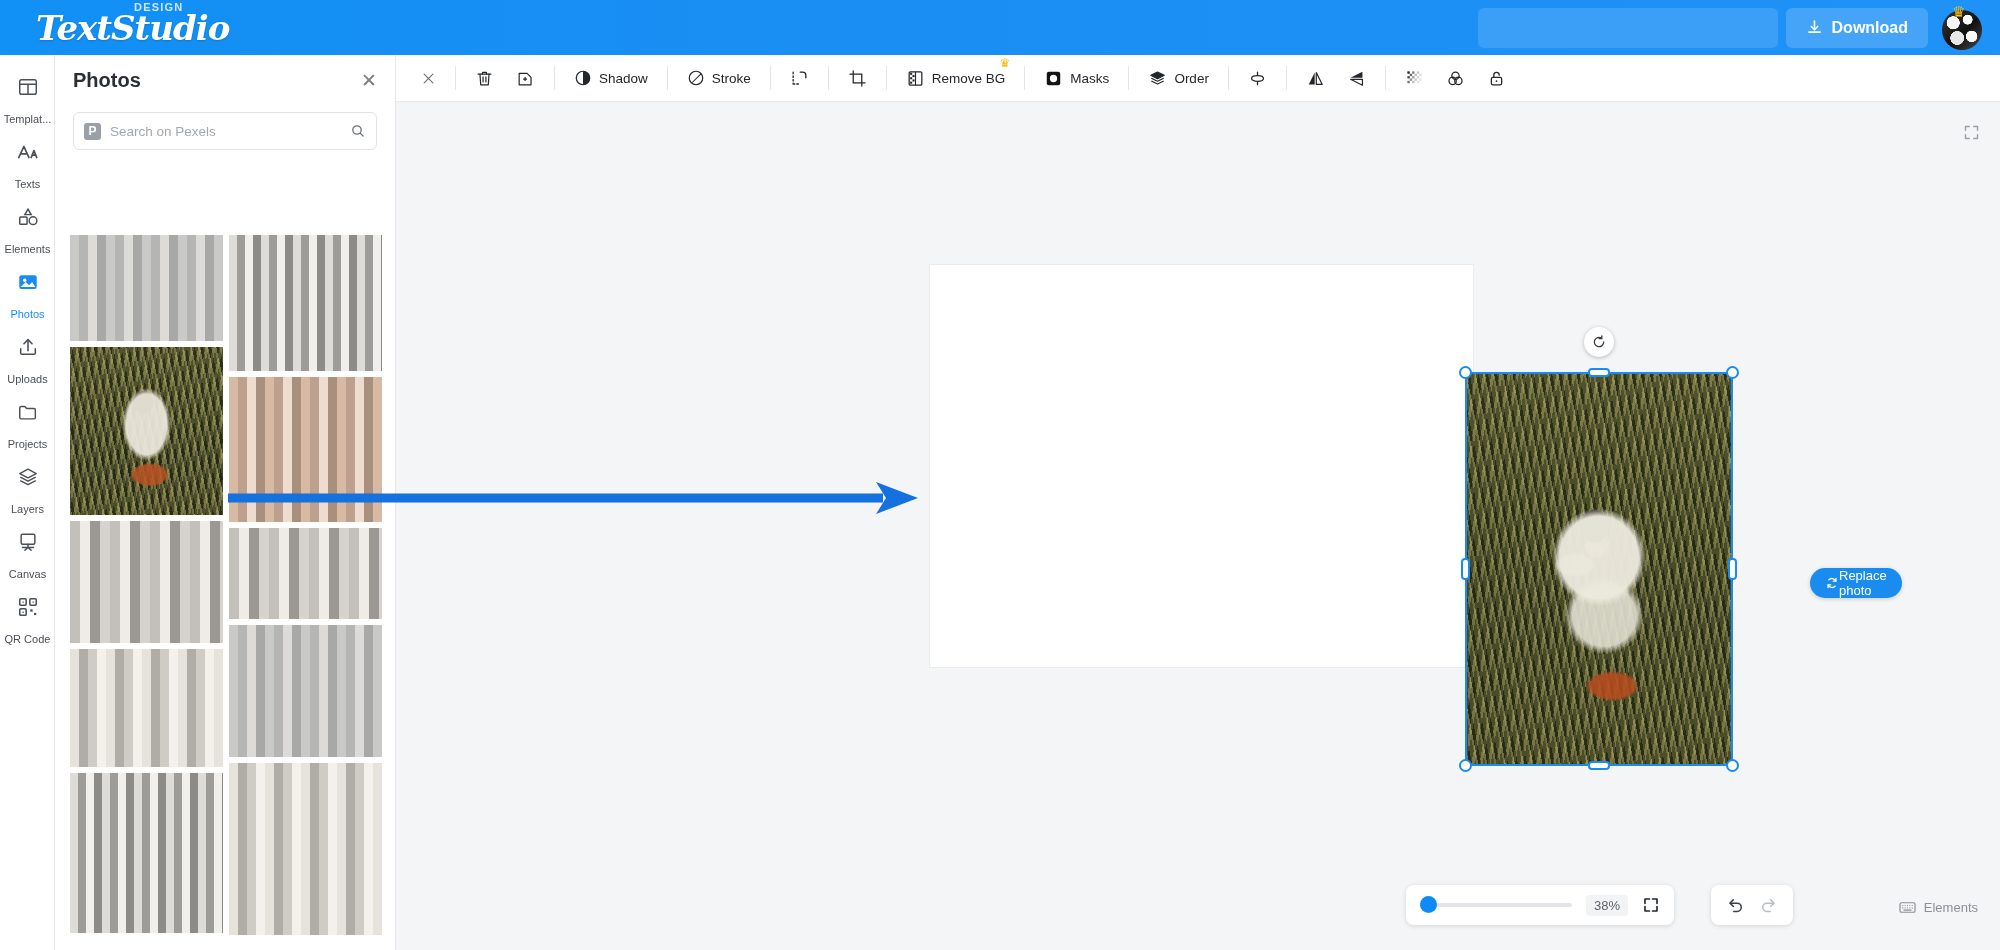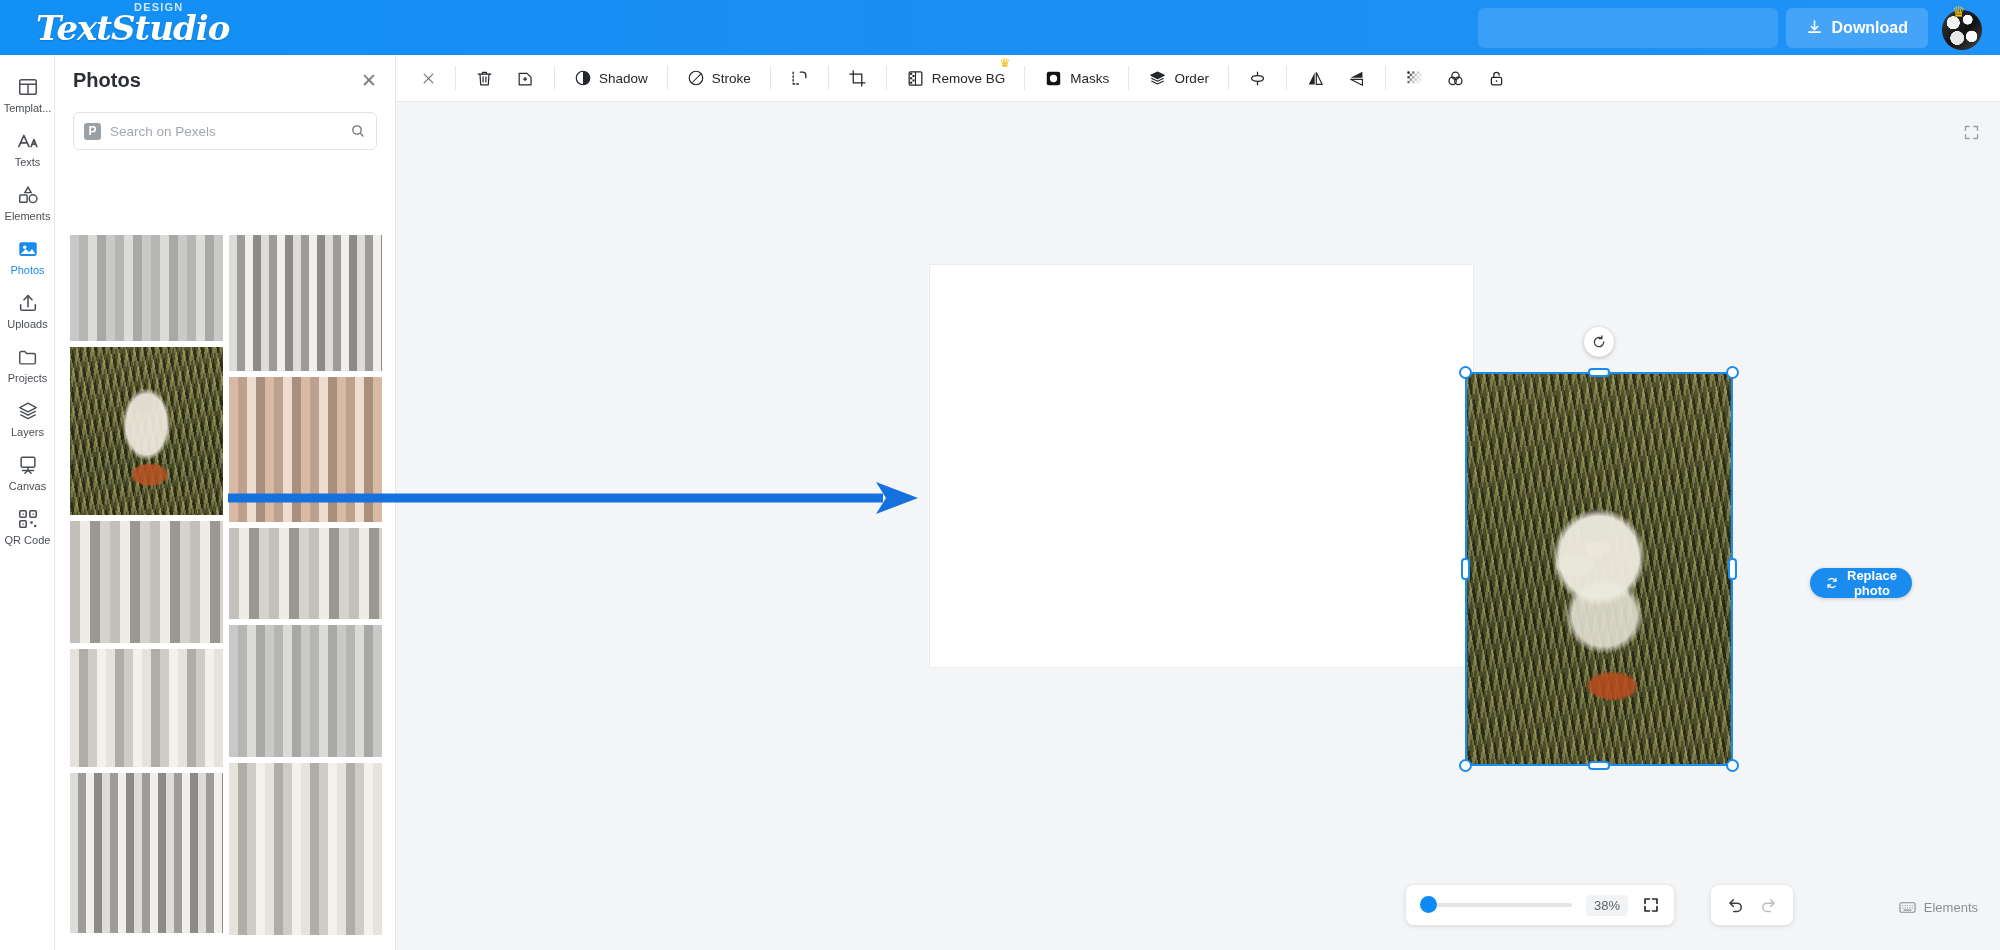--- a/index.html
+++ b/index.html
@@ -60,21 +60,21 @@
   }
 
   
   .rail {
     position: absolute; top: 55px; left: 0; width: 55px; height: 895px;
     background: #ffffff; border-right: 1px solid #e6e8ea;
     padding-top: 12px;
   }
   .rail-item {
     width: 55px; padding: 9px 0 7px; cursor: pointer;
-    display: flex; flex-direction: column; align-items: center; gap: 5px;
+    display: flex; flex-direction: column; align-items: center; gap: 16px;
     color: #4a4f55;
   }
   .rail-item .lbl { font-size: 11px; line-height: 1; white-space: nowrap; }
   .rail-item.active { color: #1a8cf0; }
   .rail-ico { width: 22px; height: 22px; display: block; }
 
   
   .panel {
     position: absolute; top: 55px; left: 55px; width: 341px; height: 895px;
     background: #ffffff; border-right: 1px solid #e6e8ea;
@@ -214,24 +214,24 @@
   .h-mid.horiz { width: 22px; height: 9px; }
   .h-mid.vert  { width: 9px; height: 22px; }
   .rotate-btn {
     position: absolute; left: 654px; top: 62px;
     width: 30px; height: 30px; border-radius: 50%;
     background: #fff; box-shadow: 0 1px 4px rgba(0,0,0,.25);
     display: flex; align-items: center; justify-content: center; cursor: pointer;
   }
   .replace-btn {
     position: absolute; left: 880px; top: 303px;
-    display: flex; align-items: center; gap: 8px;
+    display: flex; align-items: center; 
     height: 30px; padding: 0 15px; border-radius: 15px;
-    background: #1a8cf0; color: #fff; font-size: 13px; font-weight: 700;
-    cursor: pointer; box-shadow: 0 1px 4px rgba(0,0,0,.18); text-align: center;
+    background: #1a8cf0; color: #fff; font-size: 13px; font-weight: 400;
+    cursor: pointer; box-shadow: 0 1px 4px rgba(0,0,0,.18);
   }
 
   
   .annot-arrow {
     position: absolute; left: 228px; top: 478px; width: 700px; height: 40px;
     pointer-events: none;
   }
 
   
   .zoom-bar {

